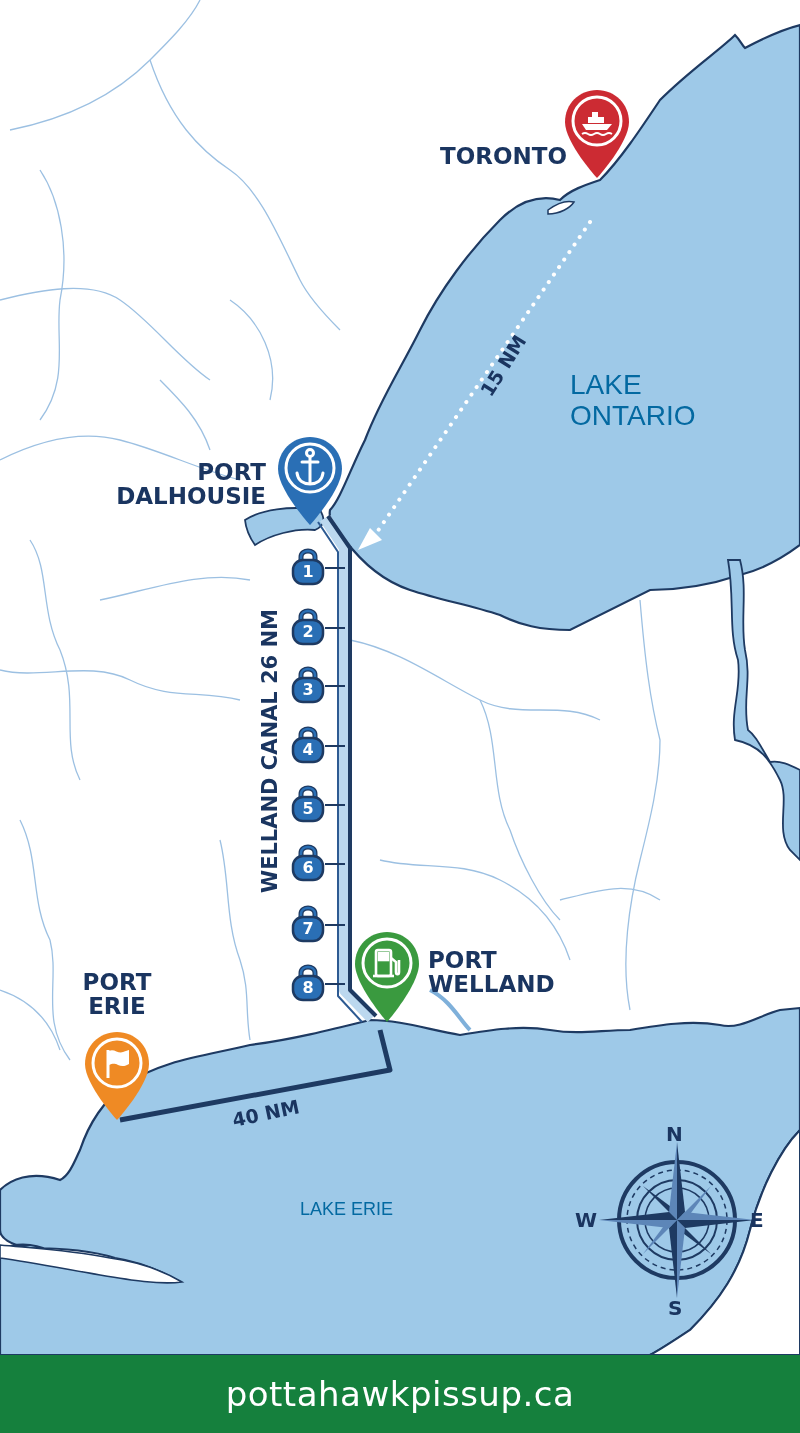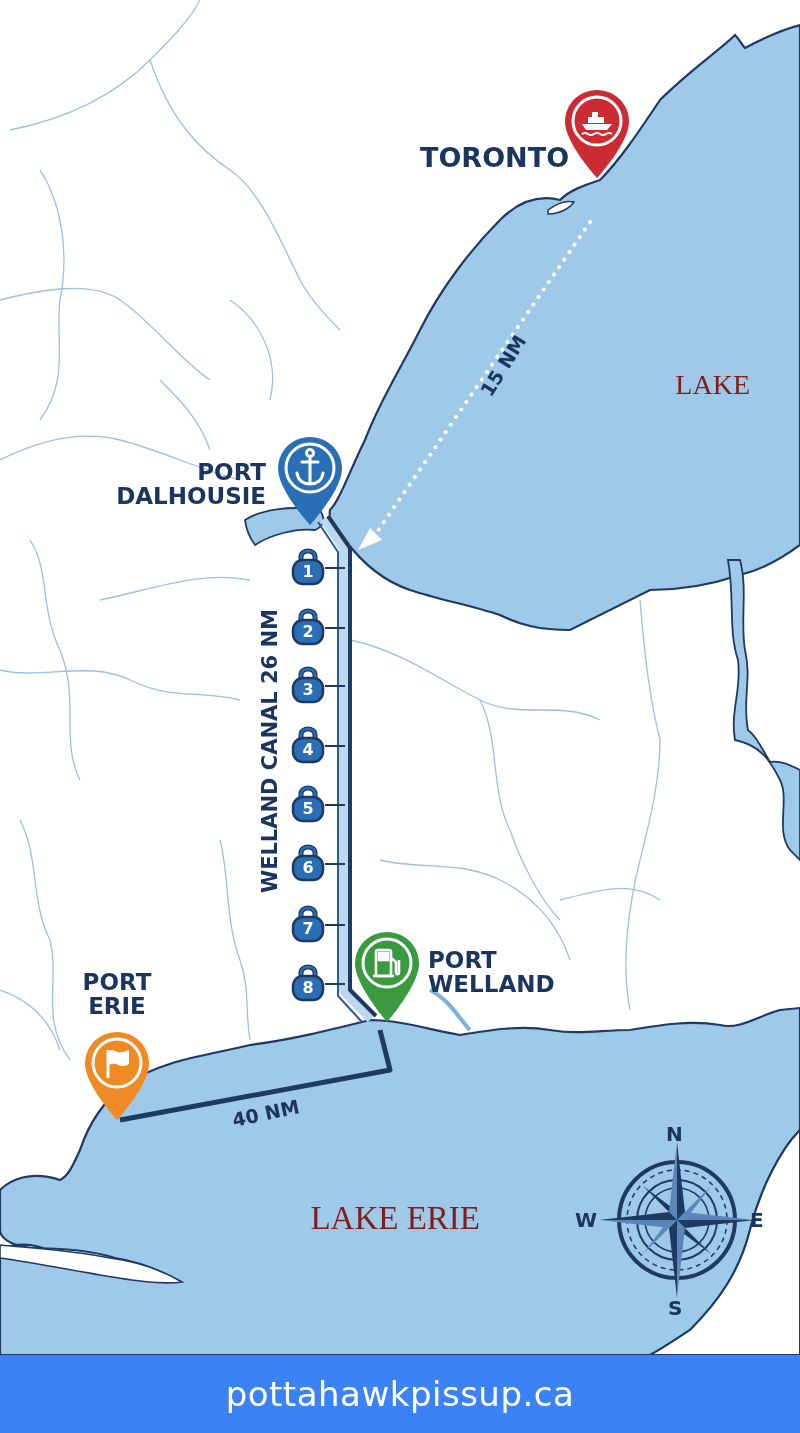--- a/index.html
+++ b/index.html
@@ -1,20 +1,20 @@
 <!DOCTYPE html>
 <html><head>
 <meta charset="utf-8">
 <style>
   html,body{margin:0;padding:0;}
   body{width:800px;height:1433px;position:relative;overflow:hidden;background:#ffffff;font-family:"DejaVu Sans","Liberation Sans",sans-serif;}
   #map{position:absolute;left:0;top:0;width:800px;height:1355px;}
   .lbl{position:absolute;color:#1a3560;font-weight:bold;font-family:"DejaVu Sans",sans-serif;line-height:1.05;}
-  .lake{position:absolute;color:#7f1d1d;font-family:Liberation Serif, serif;font-weight:normal;text-align:right;line-height:1.1;}
-  .footer{position:absolute;left:0;top:1355px;width:800px;height:78px;background:#3b82f6;display:flex;align-items:center;justify-content:center;}
+  .lake{position:absolute;color:#0369a1;font-family:Liberation Sans, sans-serif;font-weight:normal;text-align:left;line-height:1.1;}
+  .footer{position:absolute;left:0;top:1355px;width:800px;height:78px;background:#15803d;display:flex;align-items:center;justify-content:center;}
   .footer span{color:#ffffff;font-family:"DejaVu Sans",sans-serif;font-size:34px;letter-spacing:0.5px;}
   .lock{position:absolute;width:34px;height:40px;}
   .lock .num{position:absolute;left:0;top:16px;width:34px;text-align:center;color:#fff;font-weight:bold;font-size:16px;font-family:"DejaVu Sans",sans-serif;}
   .pin{position:absolute;}
 </style>
 </head>
 <body>
 
 <svg id="map" viewBox="0 0 800 1355" width="800" height="1355" xmlns="http://www.w3.org/2000/svg">
 
@@ -204,41 +204,42 @@
   <div class="lock" style="left:291px;top:962px">
     <svg width="34" height="40" viewBox="0 0 34 40">
         <path d="M10 16 L10 11 C10 3 24 3 24 11 L24 16" fill="none" stroke="#1e3a62" stroke-width="5"></path>
         <path d="M10 16 L10 11 C10 3 24 3 24 11 L24 16" fill="none" stroke="#2a6fb5" stroke-width="2.5"></path>
         <rect x="2" y="14" width="30" height="24" rx="10" fill="#2a6fb5" stroke="#1e3a62" stroke-width="2.5"></rect>
       </svg>
     <span class="num">8</span>
   </div>
 </div>
 
-<div class="lbl" style="left:420px;top:144px;font-size:27px;">TORONTO</div>
+<div class="lbl" style="left:440px;top:144px;font-size:23px;">TORONTO</div>
 
 <div class="lbl" style="left:116px;top:460px;font-size:23px;text-align:right;width:150px;">
   <div>PORT</div>
   <div>DALHOUSIE</div>
 </div>
 
 <div class="lbl" style="left:428px;top:948px;font-size:23px;">
   <div>PORT</div>
   <div>WELLAND</div>
 </div>
 
 <div class="lbl" style="left:70px;top:970px;font-size:23px;text-align:center;width:94px;">
   <div>PORT</div>
   <div>ERIE</div>
 </div>
 
 <div class="lake" style="left:570px;top:370px;width:180px;font-size:28px;">
   <div>LAKE</div>
-</div>
-<div class="lake" style="left:300px;top:1200px;width:180px;font-size:33px;">LAKE ERIE</div>
+  <div>ONTARIO</div>
+</div>
+<div class="lake" style="left:300px;top:1200px;width:180px;font-size:18px;">LAKE ERIE</div>
 
 <div class="lbl" style="left:470px;top:356px;font-size:19px;transform:rotate(-58deg);transform-origin:center;white-space:nowrap;">15 NM</div>
 <div class="lbl" style="left:150px;top:762px;width:240px;text-align:center;font-size:21px;transform:rotate(-90deg);transform-origin:center;white-space:nowrap;">WELLAND CANAL 26 NM</div>
 <div class="lbl" style="left:232px;top:1104px;font-size:19px;transform:rotate(-12deg);white-space:nowrap;">40 NM</div>
 
 <div class="lbl" style="left:666px;top:1124px;font-size:20px;">N</div>
 <div class="lbl" style="left:750px;top:1210px;font-size:20px;">E</div>
 <div class="lbl" style="left:668px;top:1298px;font-size:20px;">S</div>
 <div class="lbl" style="left:575px;top:1210px;font-size:20px;">W</div>
 

